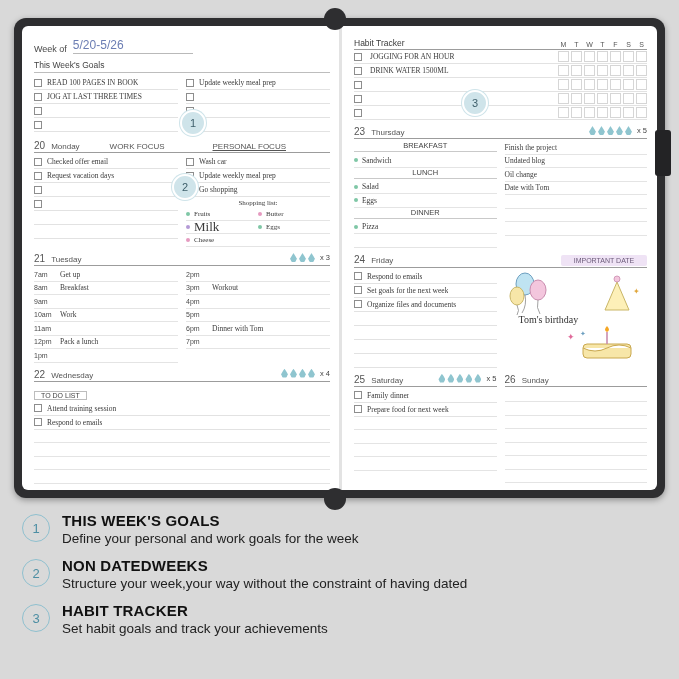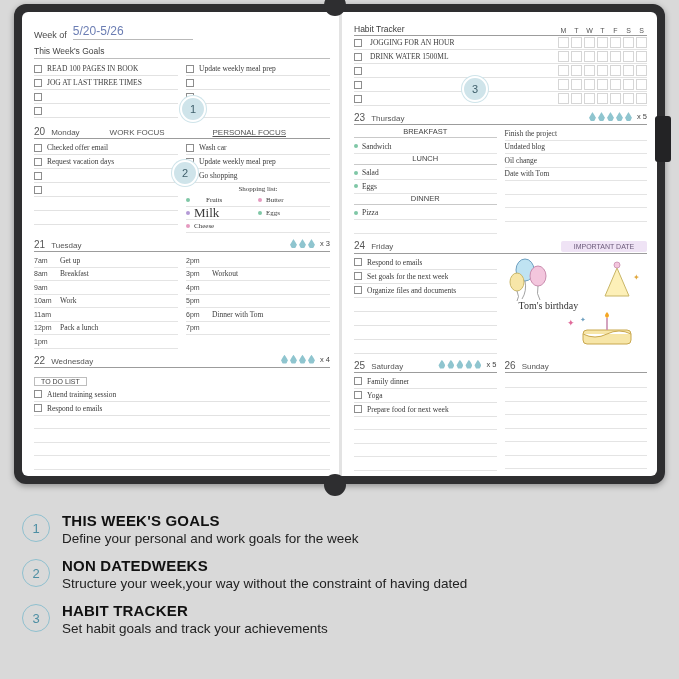--- a/index.html
+++ b/index.html
@@ -1,19 +1,19 @@
 <!DOCTYPE html>
 <html><head>
 <meta charset="utf-8">
 <style>
   html,body{margin:0;padding:0;}
   body{width:679px;height:679px;background:#d9d9d9;font-family:"Liberation Sans",sans-serif;position:relative;overflow:hidden;}
 
   
-  #book{position:absolute;left:14px;top:4px;width:651px;height:480px;background:#2e2e30;border-radius:12px;box-shadow:0 2px 6px rgba(0,0,0,.35);}
+  #book{position:absolute;left:14px;top:18px;width:651px;height:480px;background:#2e2e30;border-radius:12px;box-shadow:0 2px 6px rgba(0,0,0,.35);}
   #pages{position:absolute;left:8px;top:8px;width:635px;height:464px;background:#fff;border-radius:6px;overflow:hidden;}
   #spine{position:absolute;left:317px;top:0;width:3px;height:464px;background:#e3e3e3;}
   #clip-top{position:absolute;left:310px;top:-10px;width:22px;height:22px;border-radius:50%;background:#2e2e30;}
   #clip-bottom{position:absolute;left:310px;top:470px;width:22px;height:22px;border-radius:50%;background:#2e2e30;}
   #elastic{position:absolute;right:-6px;top:112px;width:16px;height:46px;background:#232325;border-radius:3px;}
 
   .page{position:absolute;top:0;height:464px;box-sizing:border-box;padding:12px 10px 8px 12px;}
   #left-page{left:0;width:318px;}
   #right-page{left:320px;width:315px;}
 
@@ -188,21 +188,21 @@
                   <span class="box"></span>
                   <span class="tx hand">Update weekly meal prep</span>
                 </li>
               <li class="ck">
                   <span class="box"></span>
                   <span class="tx hand">Go shopping</span>
                 </li>
             </ul>
             <div class="small-note hand" style="text-align:center;margin:2px 0 1px;">Shopping list:</div>
             <div style="display:flex;flex-wrap:wrap;">
-              <div style="width:50%;display:flex;align-items:center;gap:16px;height:12px;border-bottom:1px solid #e4e4e4;">
+              <div style="width:50%;display:flex;align-items:center;gap:4px;height:12px;border-bottom:1px solid #e4e4e4;">
                   <span class="bullet b-green"></span>
                   <span class="tx hand" style="font-size:7px;">Fruits</span>
                 </div>
               <div style="width:50%;display:flex;align-items:center;gap:4px;height:12px;border-bottom:1px solid #e4e4e4;">
                   <span class="bullet b-pink"></span>
                   <span class="tx hand" style="font-size:7px;">Butter</span>
                 </div>
               <div style="width:50%;display:flex;align-items:center;gap:4px;height:12px;border-bottom:1px solid #e4e4e4;">
                   <span class="bullet b-purple"></span>
                   <span class="tx hand" style="font-size:13px;">Milk</span>
@@ -548,24 +548,20 @@
                 <span class="drop"></span>
                 <span class="drop"></span>
                 <span class="drop"></span>
                 <span class="x">x 5</span>
               </span>
             </div>
             <ul class="cklist">
               <li class="ck">
                   <span class="box"></span>
                   <span class="tx hand">Family dinner</span>
-                </li>
-              <li class="ck">
-                  <span class="box"></span>
-                  <span class="tx hand">Yoga</span>
                 </li>
               <li class="ck">
                   <span class="box"></span>
                   <span class="tx hand">Prepare food for next week</span>
                 </li>
             </ul>
             <ul class="lines">
               <li class="ln"></li>
               <li class="ln"></li>
               <li class="ln"></li>

